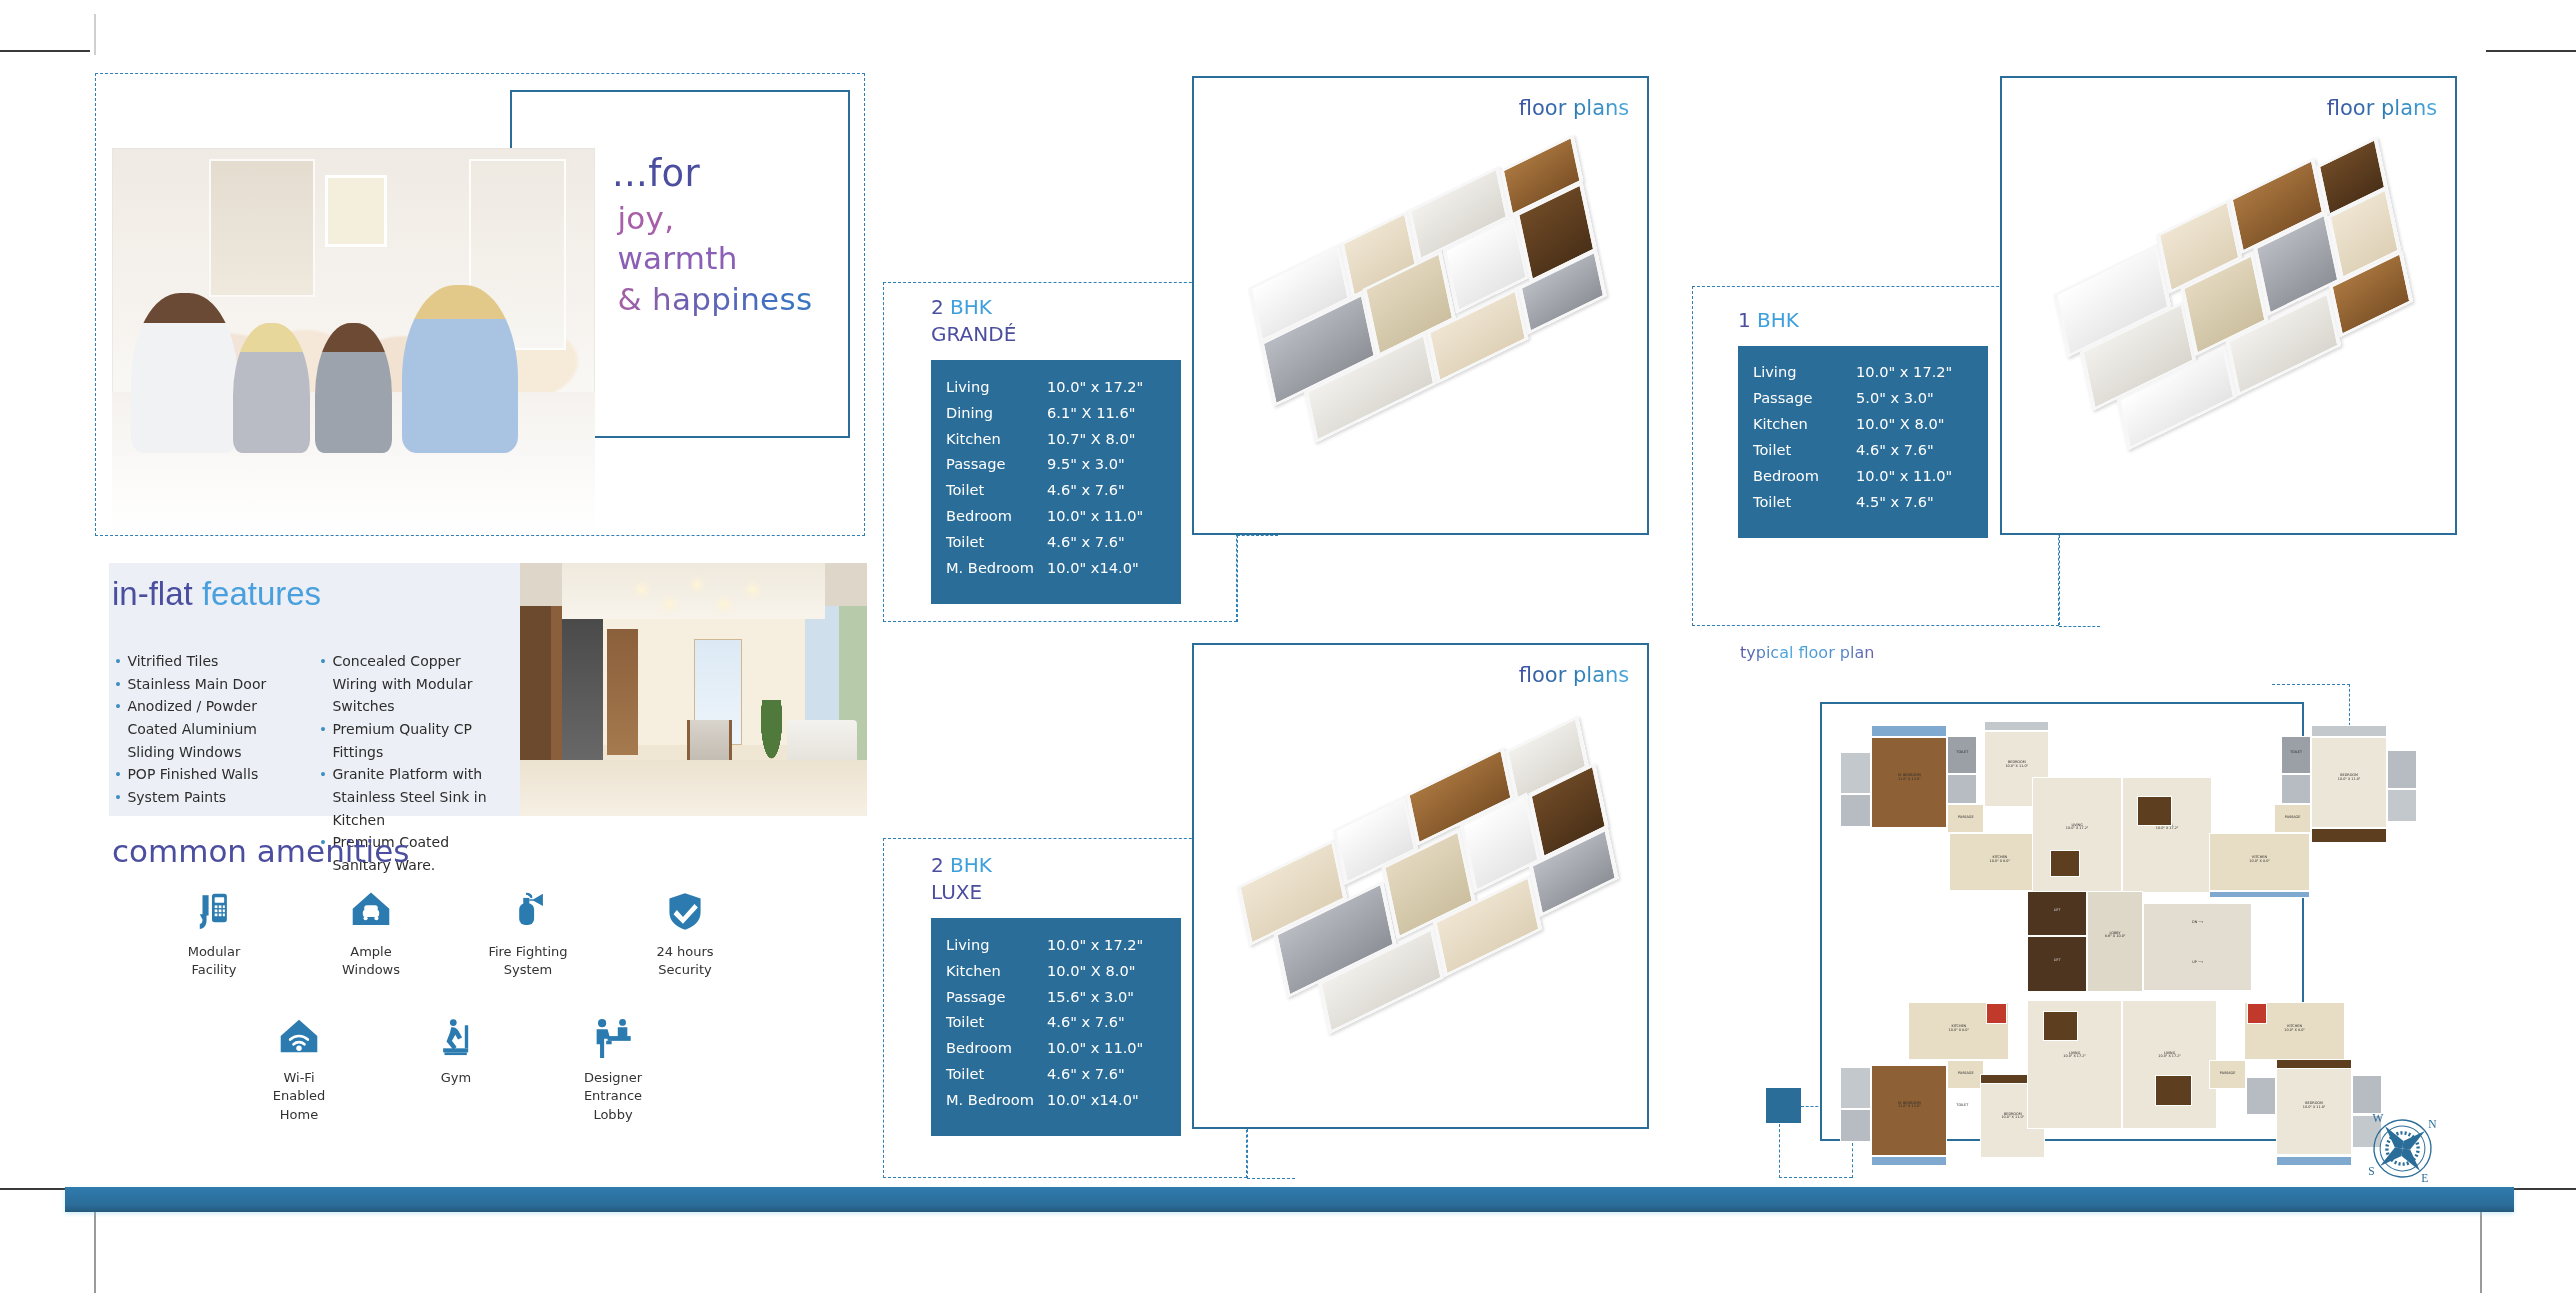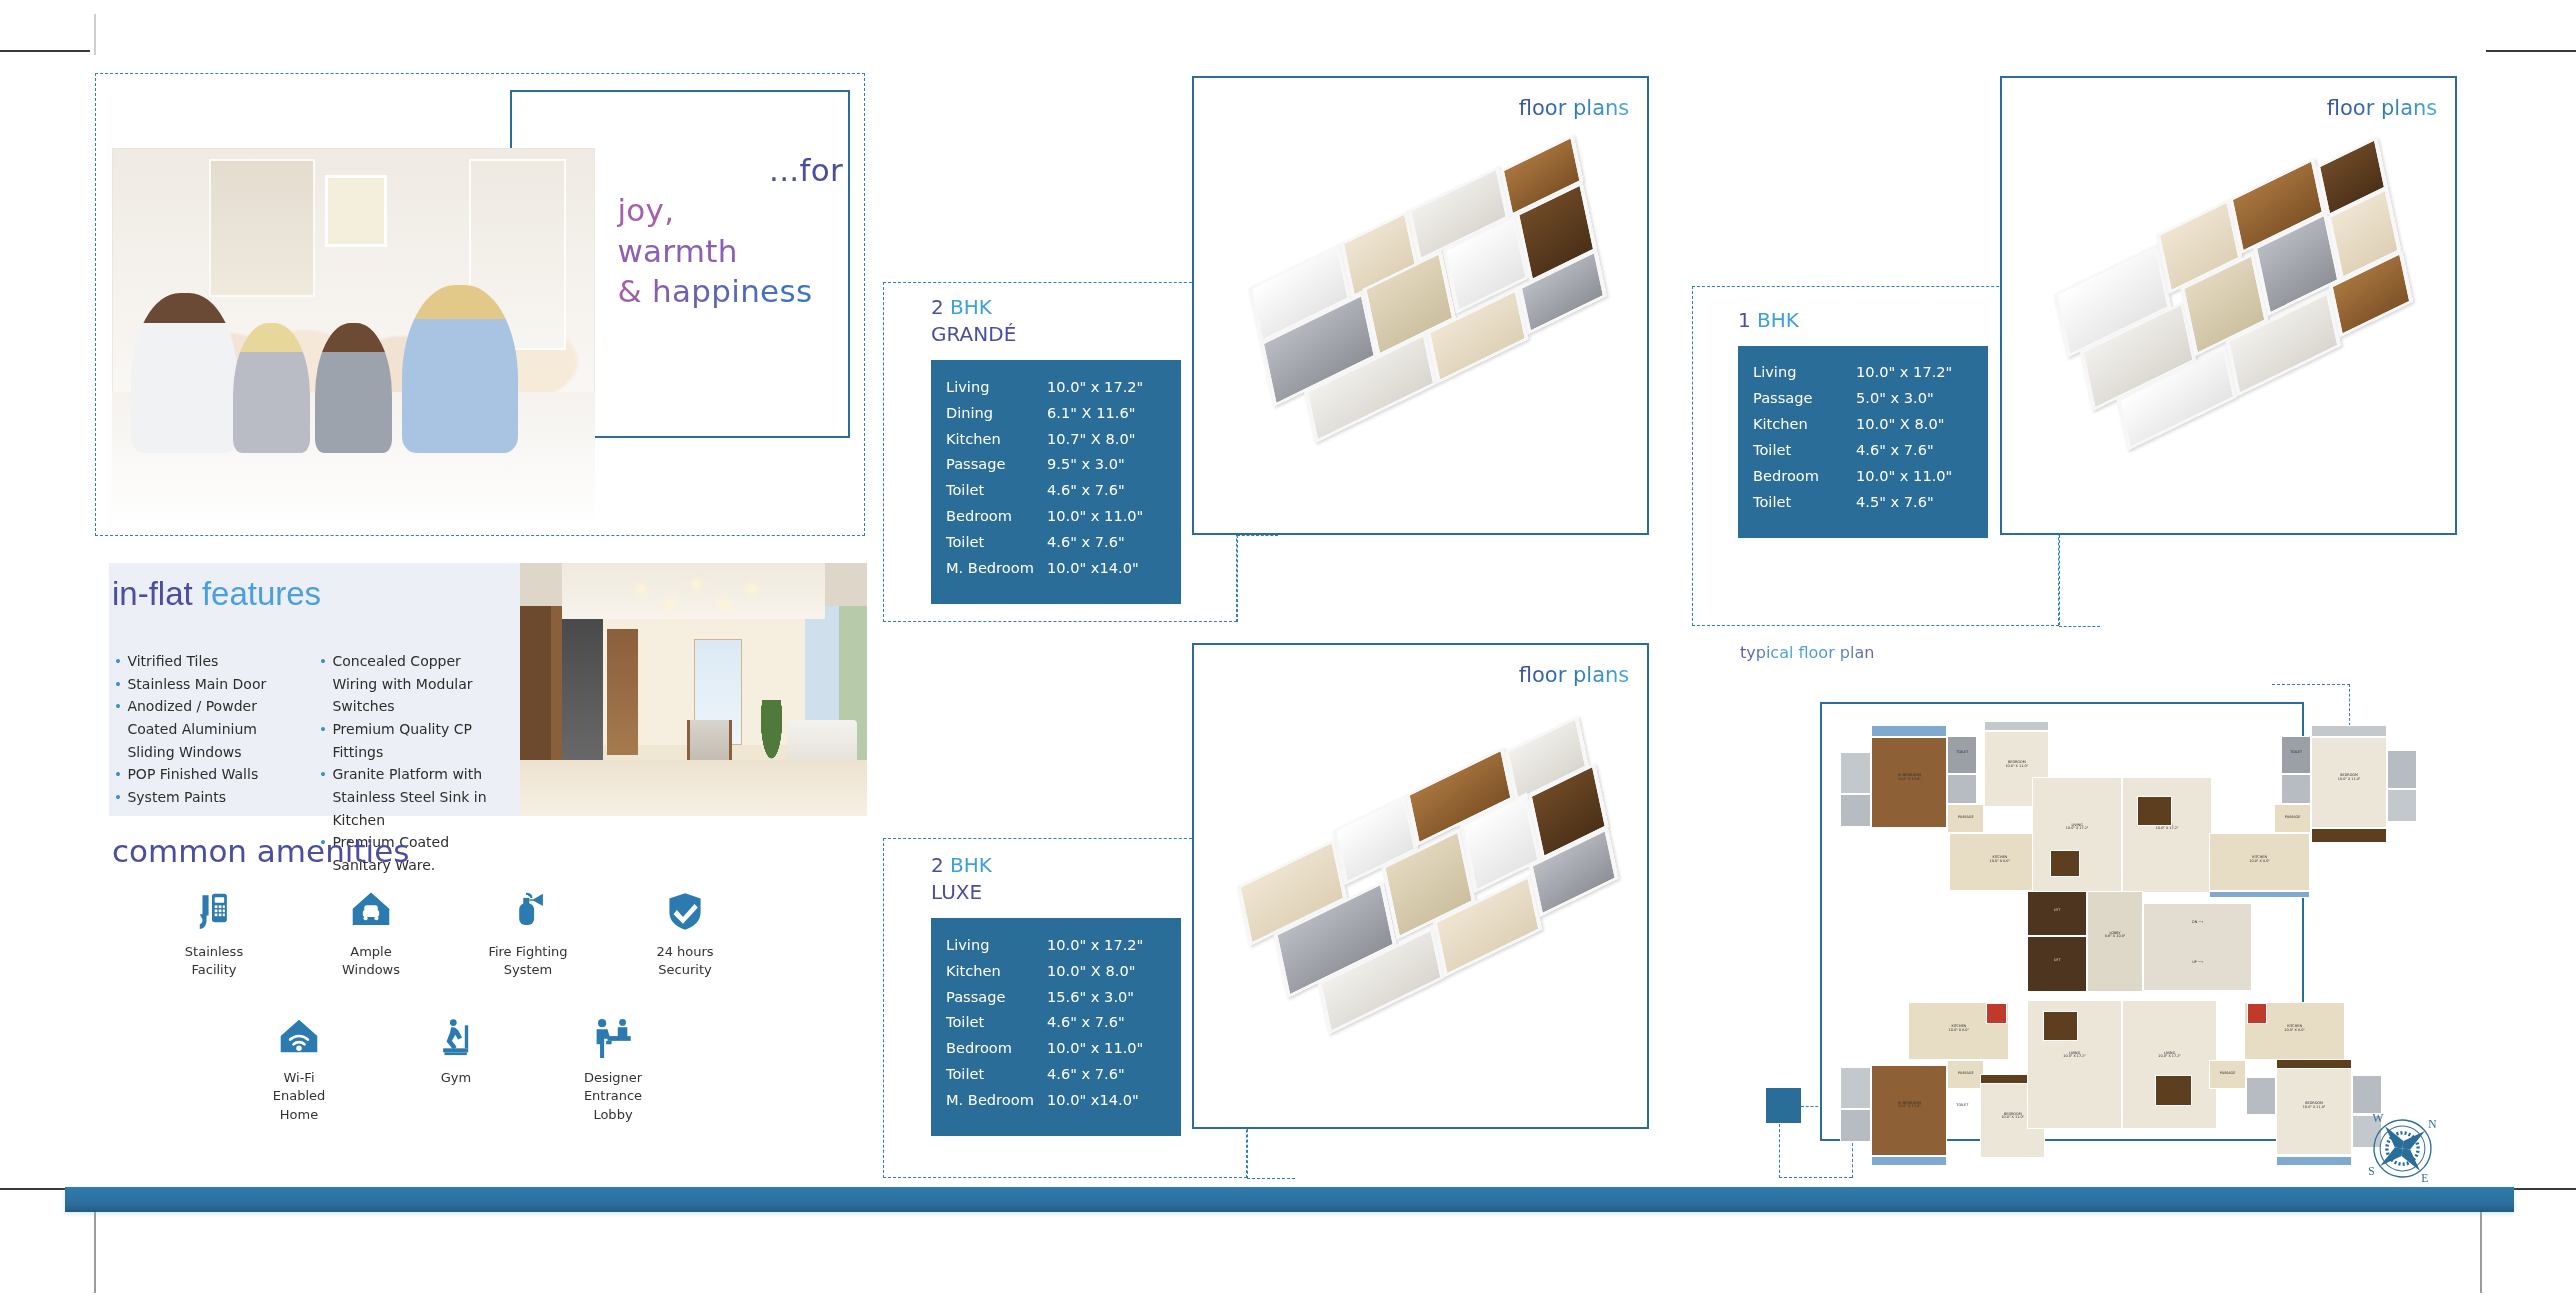--- a/index.html
+++ b/index.html
@@ -59,21 +59,21 @@
   .hp-p { position:absolute; bottom:20%; border-radius:46% 46% 12% 12%/56% 56% 10% 10%; }
   .hp-p1 { left:4%;  width:22%; height:42%; background:linear-gradient(180deg,#6b4a35 0 19%, #f0f2f4 19%); }
   .hp-p2 { left:25%; width:16%; height:34%; background:linear-gradient(180deg,#e8d79a 0 22%, #b9bcc4 22%); }
   .hp-p3 { left:42%; width:16%; height:34%; background:linear-gradient(180deg,#6d4a34 0 22%, #9ca3ad 22%); }
   .hp-p4 { left:60%; width:24%; height:44%; background:linear-gradient(180deg,#e2c98a 0 20%, #a9c4e2 20%); }
 
   .hero-words { position:absolute; left:612px; top:150px; width:231px; }
   .hw {
     font-family:"DejaVu Sans", sans-serif; font-weight:400; letter-spacing:0.3px; line-height:1.30;
   }
-  .hw-for { font-size:31px; color:#4b4e9e;text-align:right; }
+  .hw-for { font-size:37px; color:#4b4e9e; }
   .hw-joy { font-size:31px; color:#a65fa8; margin-left:5.4px; }
   .hw-warm{ font-size:31px; color:#8b5fb5; margin-left:5.4px; }
   .hw-hap { font-size:31px; margin-left:5.4px;
             background:linear-gradient(90deg,#a85fa5 0%, #6f5fb0 30%, #3f6fc4 70%, #2f7fb5 100%);
             -webkit-background-clip:text; background-clip:text; color:transparent; }
 
   
   .feat-panel { position:absolute; left:109px; top:563px; width:412px; height:253px;
                 background:#eceff5; }
   .feat-title { position:absolute; left:112px; top:575px; font-size:33px;
@@ -349,21 +349,21 @@
             <rect x="32" y="27" width="4" height="4"></rect>
               <rect x="38" y="27" width="4" height="4"></rect>
               <rect x="44" y="27" width="3" height="4"></rect>
             <rect x="32" y="33" width="4" height="4"></rect>
               <rect x="38" y="33" width="4" height="4"></rect>
               <rect x="44" y="33" width="3" height="4"></rect>
           </g>
         </svg>
       </div>
       <div class="amen-lbl">
-        <div>Stainless</div>
+        <div>Modular</div>
         <div>Facility</div>
       </div>
     </div>
 
     <div class="amen-item">
       <div class="amen-ico">
         <svg width="42" height="45" viewBox="0 0 62 66">
           <path class="blue" d="M31 2 58 26v24H4V26z"></path>
           <g fill="#fff">
             <rect x="19" y="28" width="24" height="10" rx="3"></rect>

